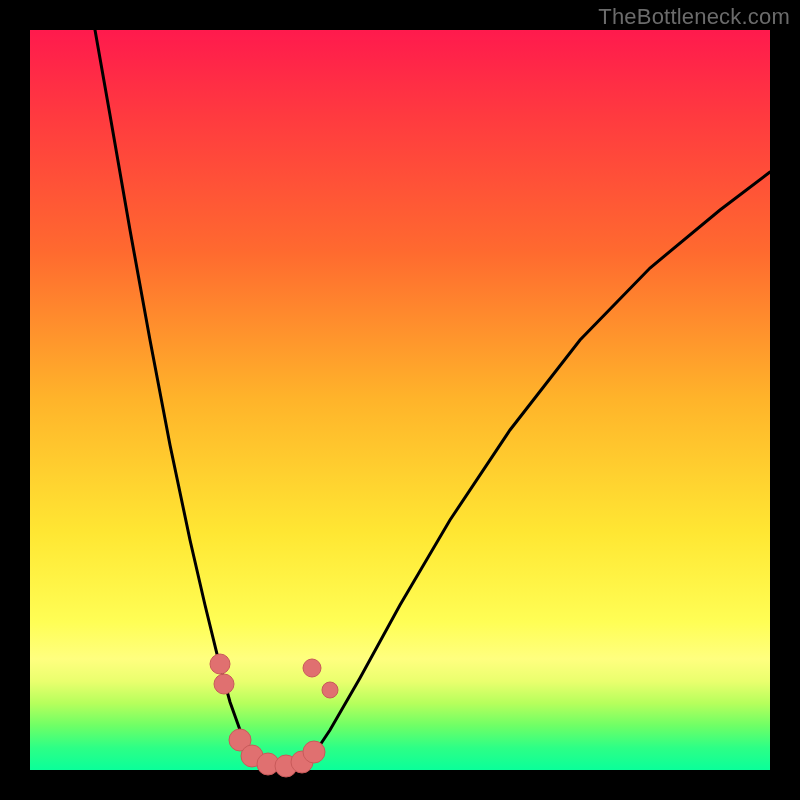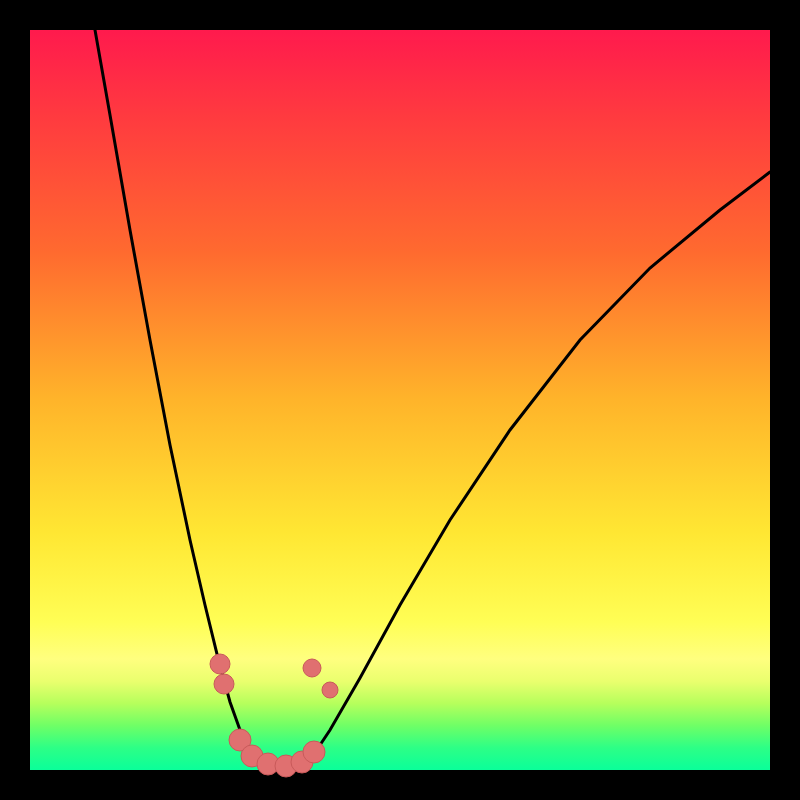--- a/index.html
+++ b/index.html
@@ -59,20 +59,21 @@
     width: 740px;
     height: 740px;
     overflow: visible;
   }
 </style>
 </head>
 <body>
 
 <div class="frame">
 
+  <div class="watermark">TheBottleneck.com</div>
 
   <div class="plot-area">
     <svg class="curves" viewBox="0 0 740 740">
       <path id="path-left" fill="none" stroke-width="3" stroke-linecap="round" d="M 65 0 L 80 85 L 100 200 L 120 310 L 140 415 L 160 510 L 175 575 L 188 628 L 200 672 L 210 700 L 218 718 L 223 728" stroke="#000000"></path>
       <path id="path-floor" fill="none" stroke-width="3" stroke-linecap="round" d="M 223 728 L 232 735 L 245 738 L 258 738 L 270 736 L 280 730" stroke="#000000"></path>
       <path id="path-right" fill="none" stroke-width="3" stroke-linecap="round" d="M 280 730 L 300 700 L 330 648 L 370 575 L 420 490 L 480 400 L 550 310 L 620 238 L 690 180 L 740 142" stroke="#000000"></path>
       <g id="marker-group">
           <circle cx="190" cy="634" r="10" fill="#e07070" stroke="#c85a5a" stroke-width="1"></circle>
           <circle cx="194" cy="654" r="10" fill="#e07070" stroke="#c85a5a" stroke-width="1"></circle>
           <circle cx="210" cy="710" r="11" fill="#e07070" stroke="#c85a5a" stroke-width="1"></circle>

